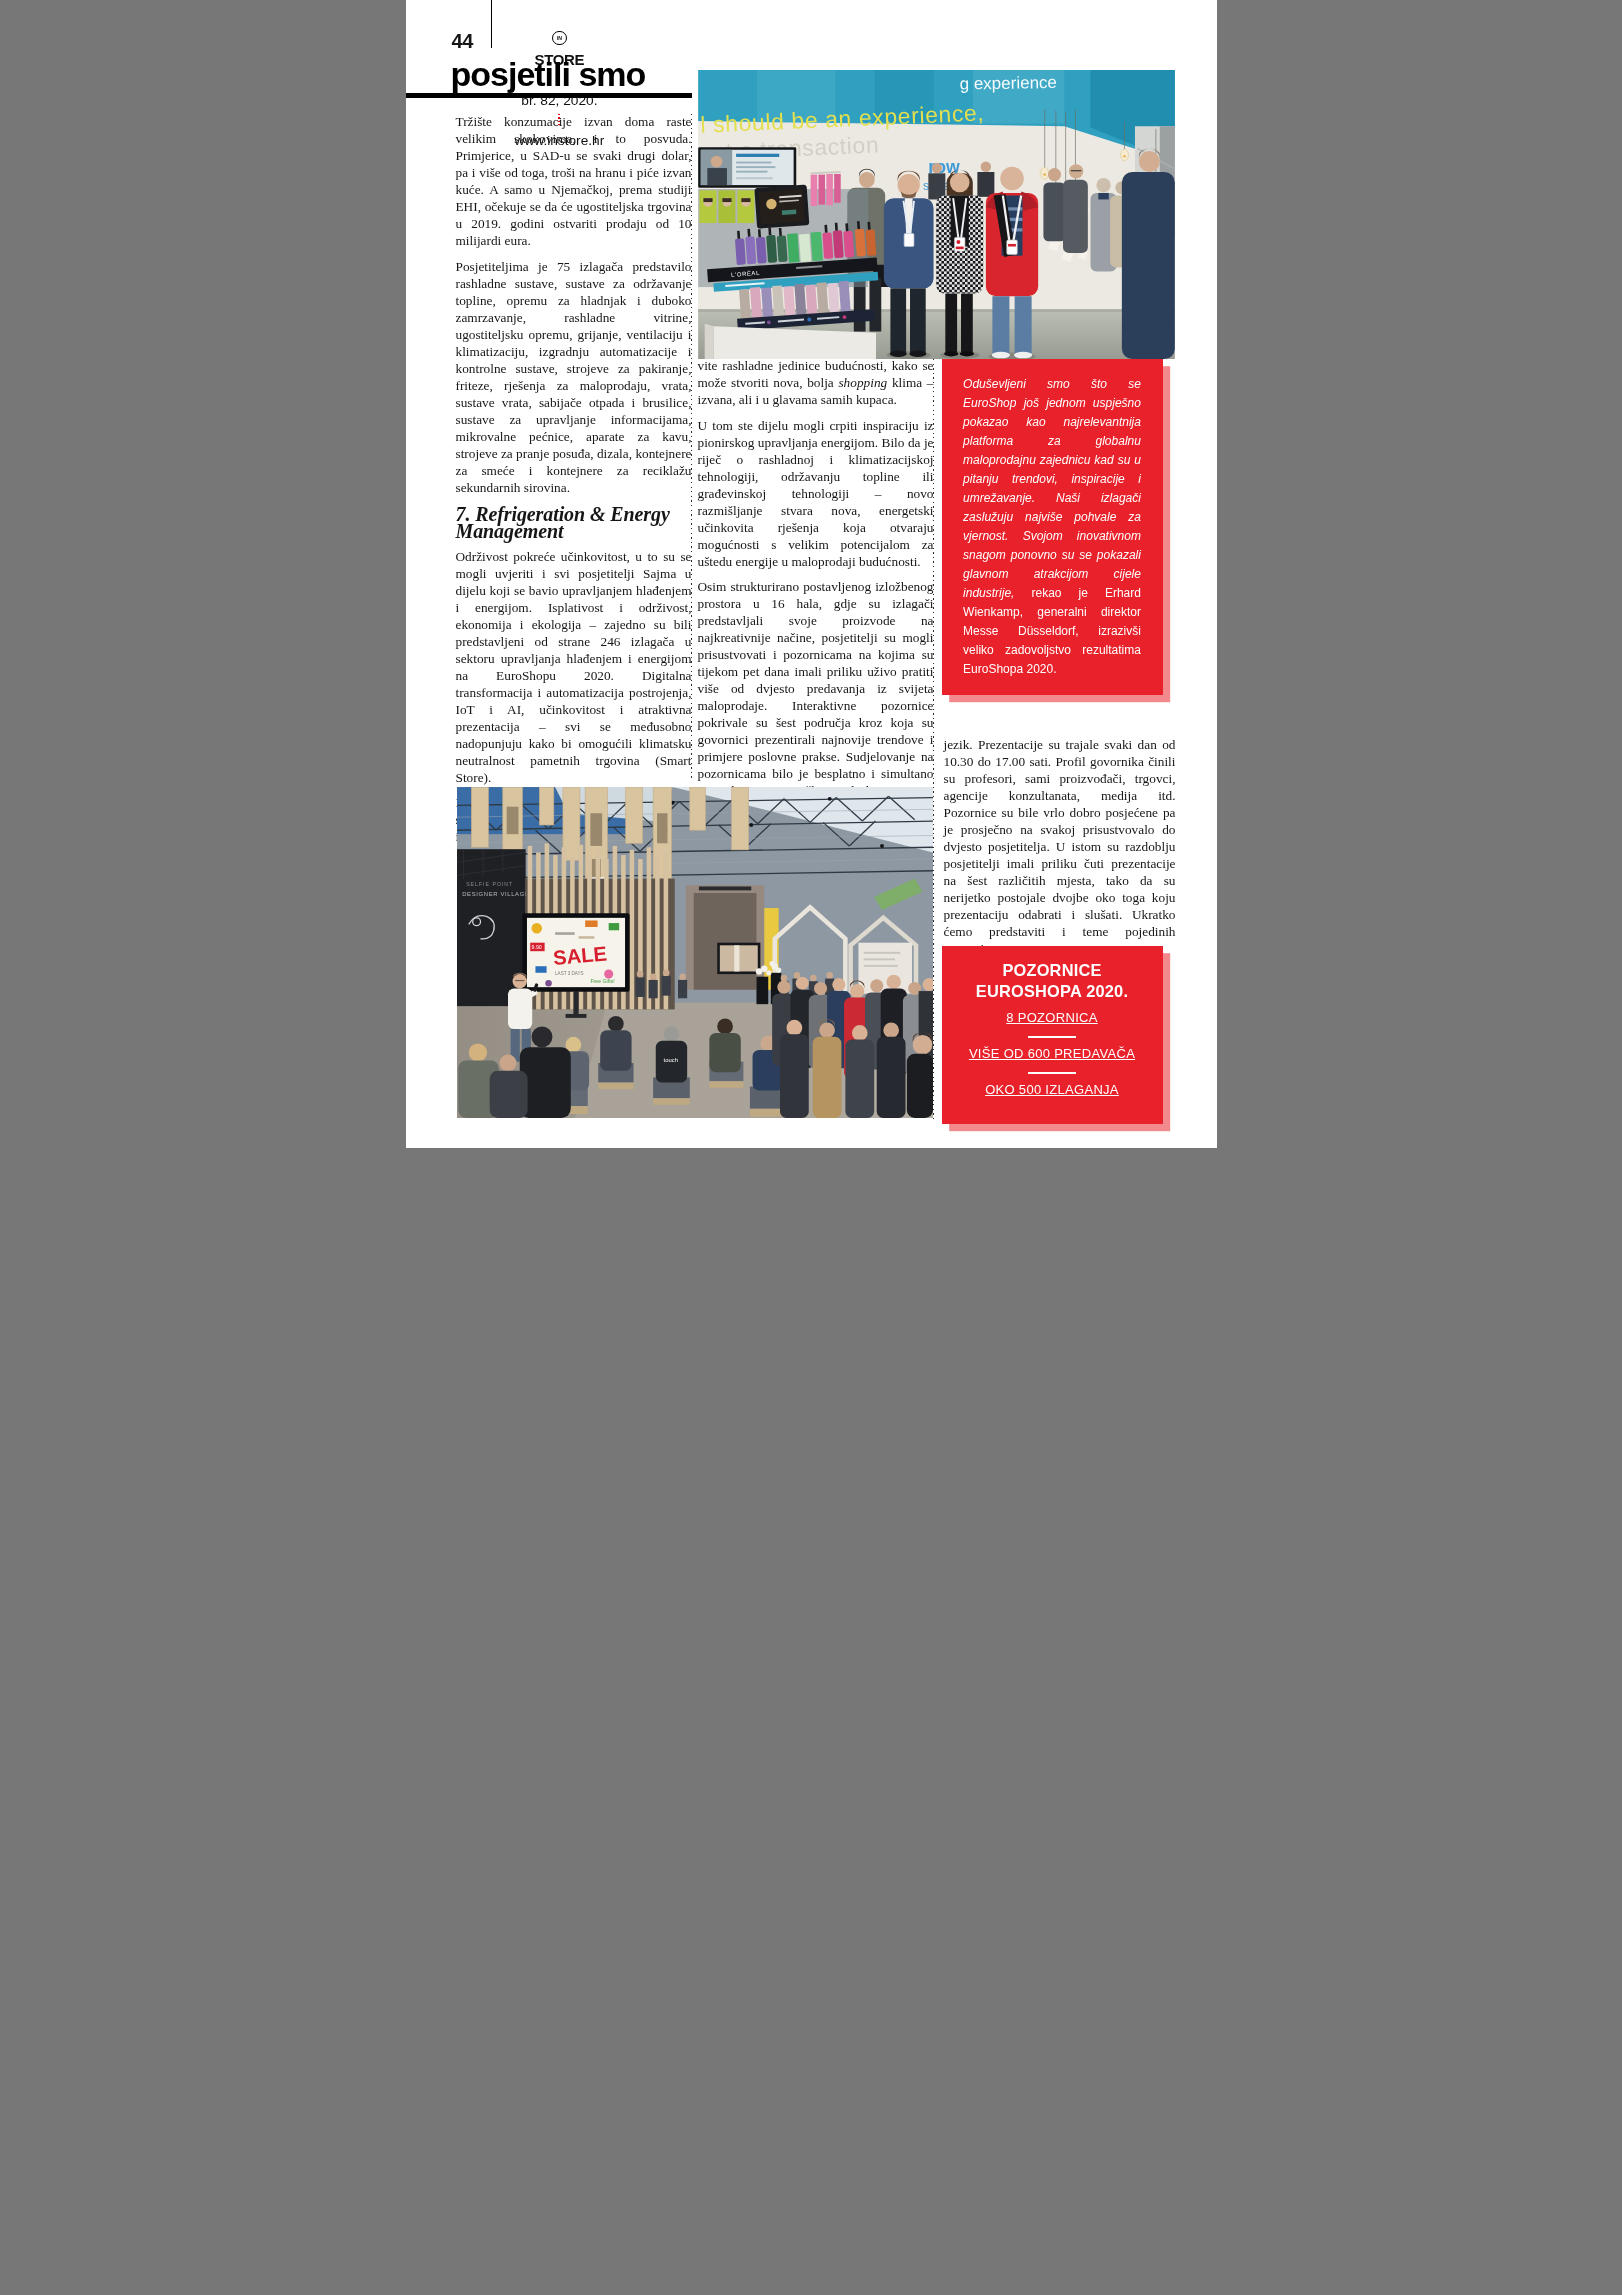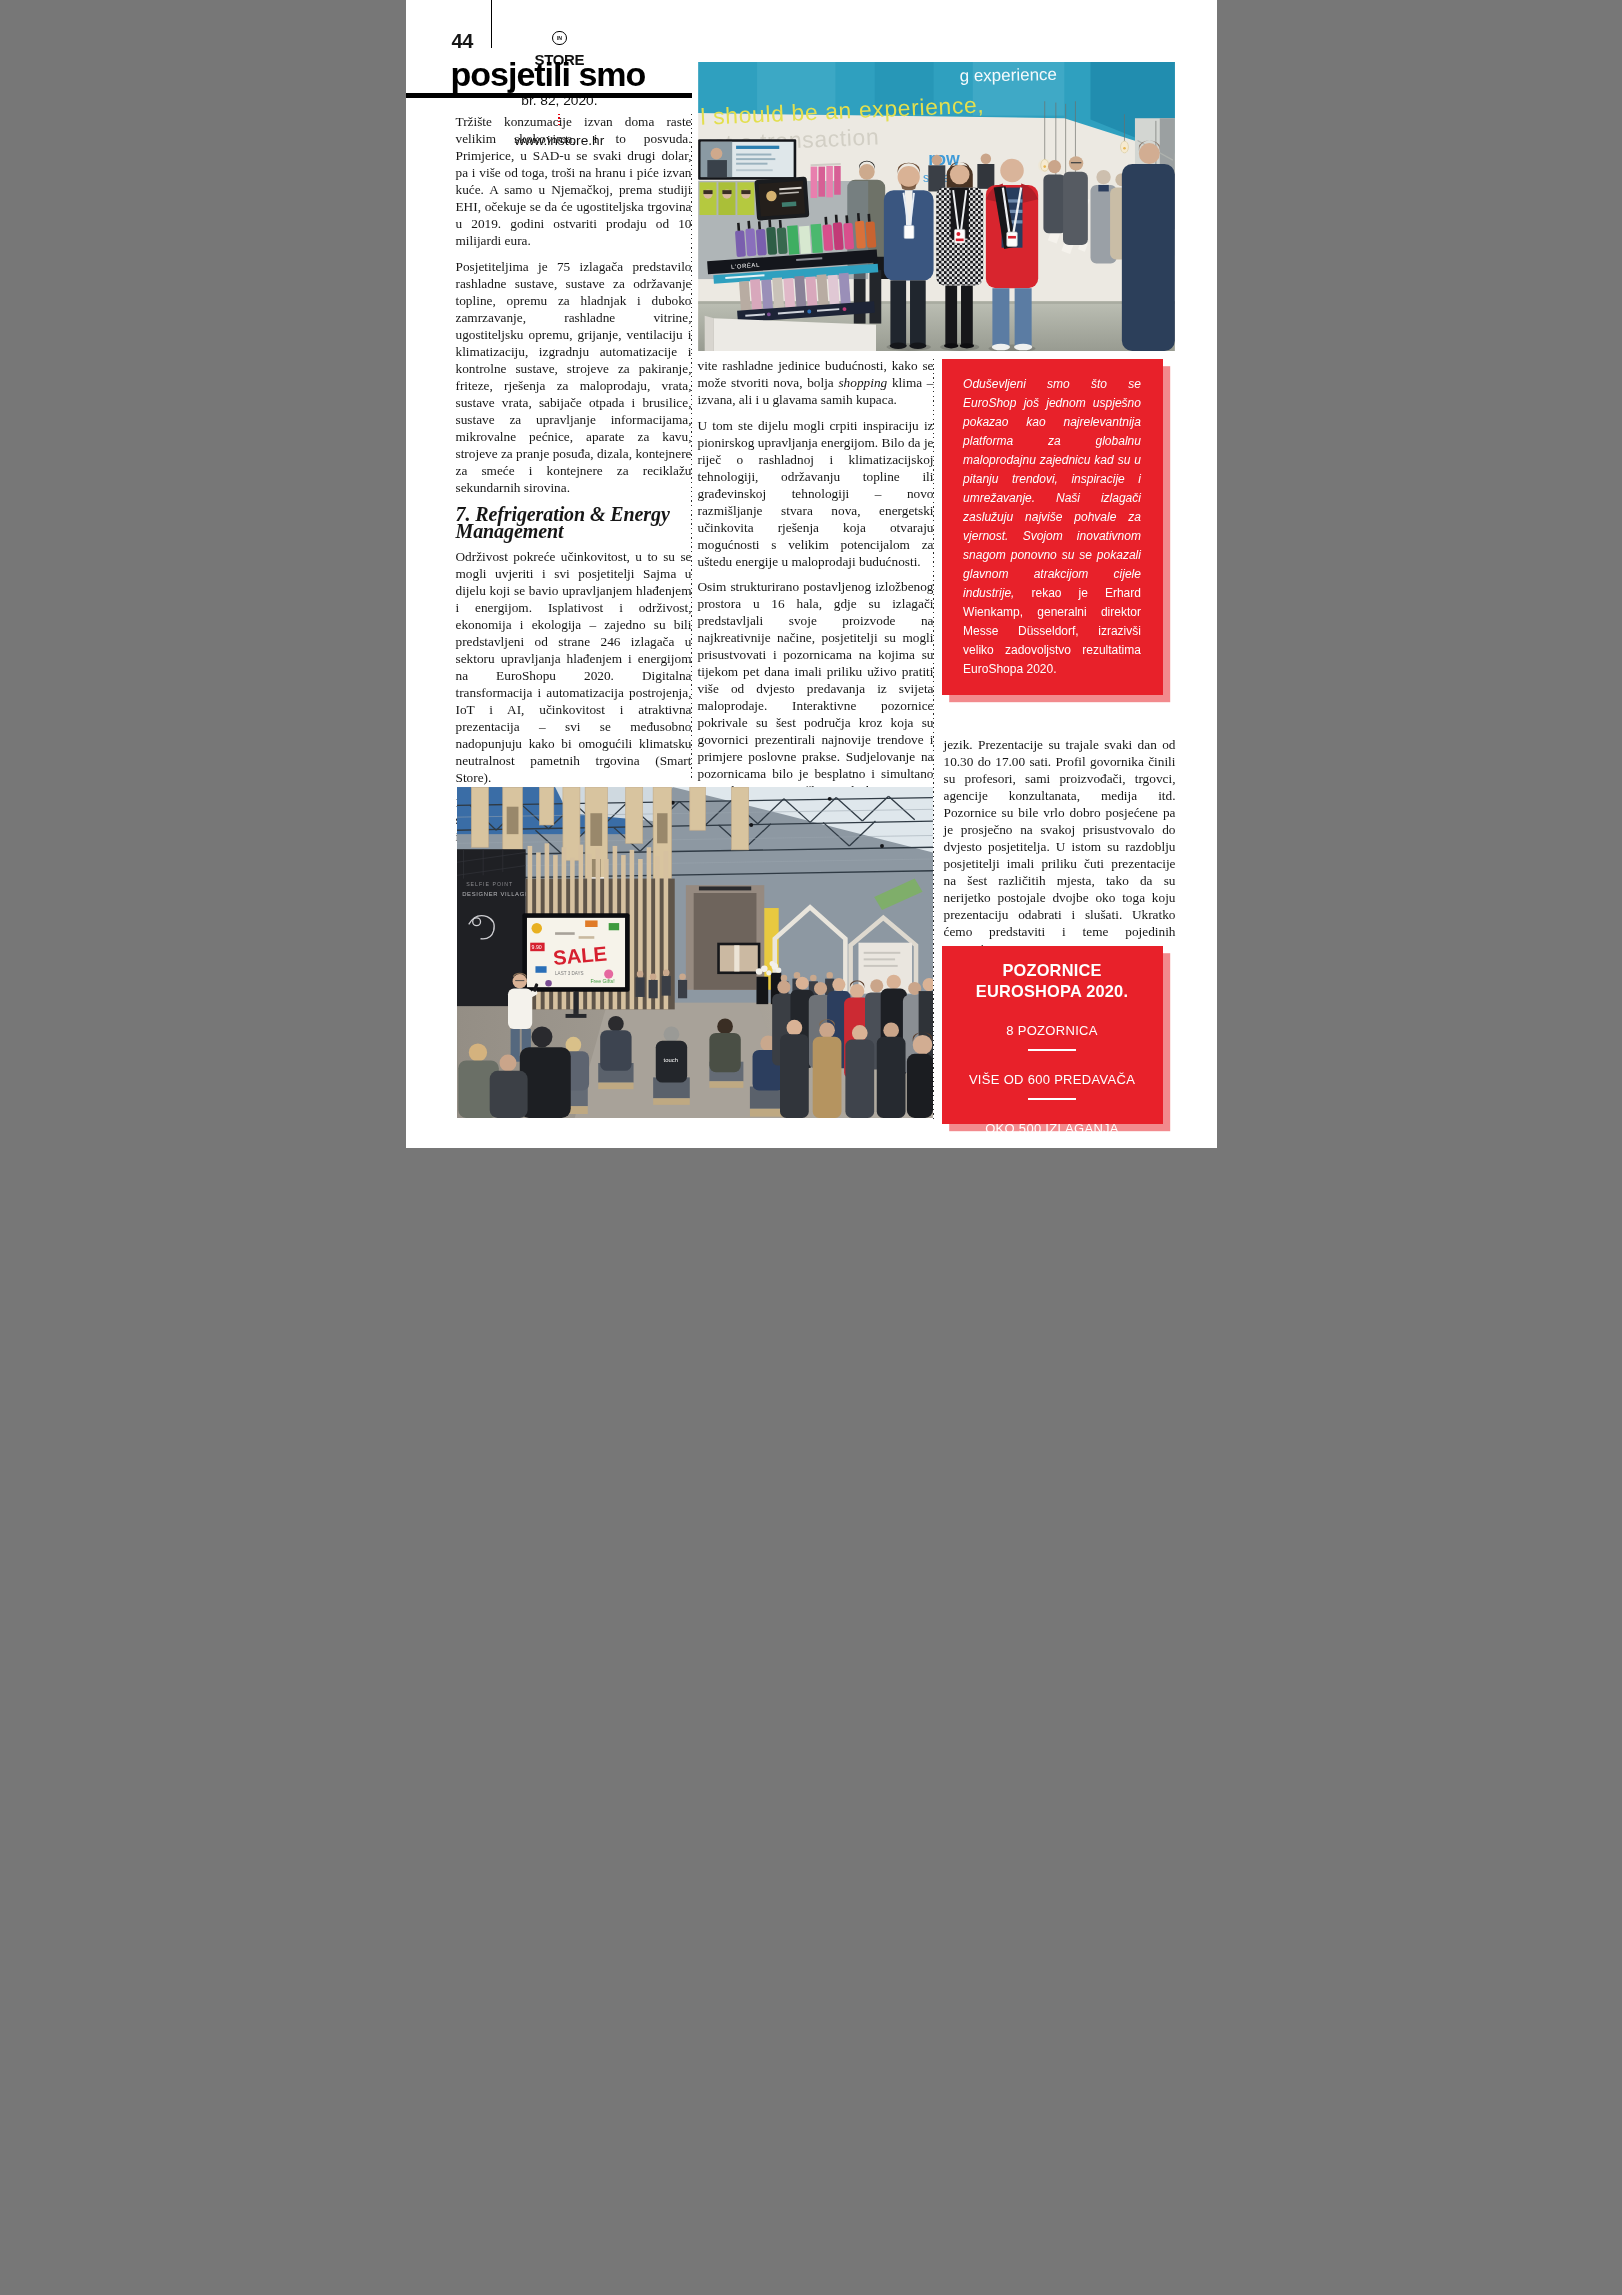--- a/index.html
+++ b/index.html
@@ -33,39 +33,39 @@
   .art-heading{font-weight:bold;font-style:italic;font-size:20px;margin:10.5px 0 7.9px 0;
     letter-spacing:-0.1px;text-align:left;}
   .ital{font-style:italic;}
   
   .vdots{position:absolute;width:1.3px;
     background:repeating-linear-gradient(to bottom,#2d2d2d 0 1.3px,transparent 1.3px 4.6px);}
   .vd1{left:285px;top:114px;height:664px;}
   .vd2{left:527px;top:359px;height:760px;}
   
   .photo{position:absolute;overflow:hidden;}
-  .photo-top{left:292px;top:62px;width:477px;height:294px;}
+  .photo-top{left:292px;top:70px;width:477px;height:294px;}
   .photo-bottom{left:51px;top:787px;width:476px;height:331px;}
   
   .quote-box{
     position:absolute;left:536px;top:359px;width:221px;height:336px;box-sizing:border-box;
     background:#e8212a;box-shadow:7.2px 7.2px 0 #f28a8d;
     padding:16.4px 21.6px;color:#fff;
     font-family:"Liberation Sans",sans-serif;font-size:12px;line-height:19px;
     font-style:italic;text-align:justify;overflow:hidden;
   }
   .quote-box .attr{font-style:normal;}
   .stats-box{
     position:absolute;left:536px;top:946px;width:221px;height:178px;box-sizing:border-box;
     background:#e8212a;box-shadow:7.2px 7.2px 0 #f28a8d;
     color:#fff;font-family:"Liberation Sans",sans-serif;text-align:center;
     padding-top:14.4px;
   }
   .stats-title{font-weight:bold;font-size:16.4px;line-height:21px;letter-spacing:0.2px;}
-  .stat{font-size:13px;letter-spacing:0.3px;margin-top:21px;}
+  .stat{font-size:13px;letter-spacing:0.3px;margin-top:8px;text-decoration:underline;}
   .stat-div{width:48px;height:2px;background:#fff;margin:11px auto 0 auto;}
 </style>
 </head>
 <body>
 
 <div class="page">
 
   <div class="pageno">44</div>
   <div class="head-rule"></div>
   <div class="masthead">

